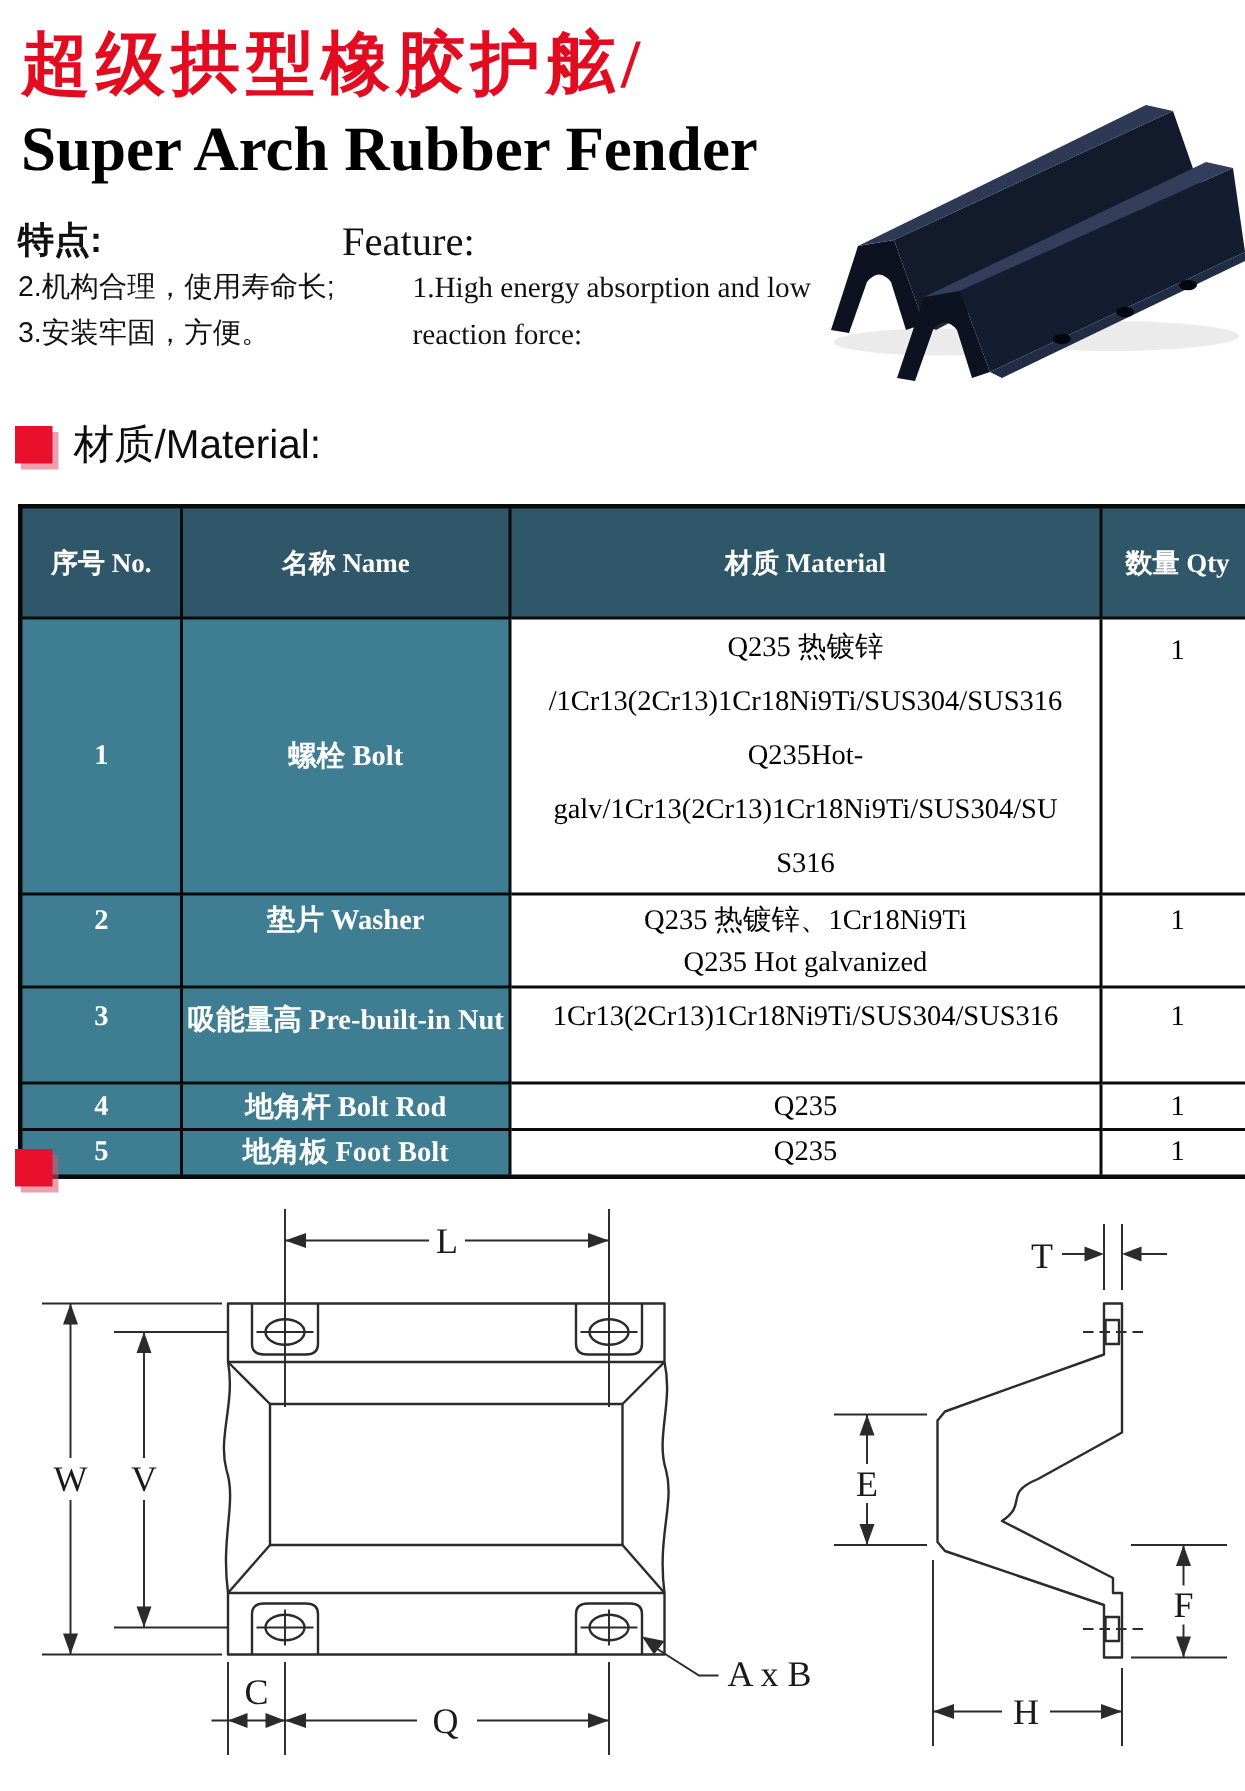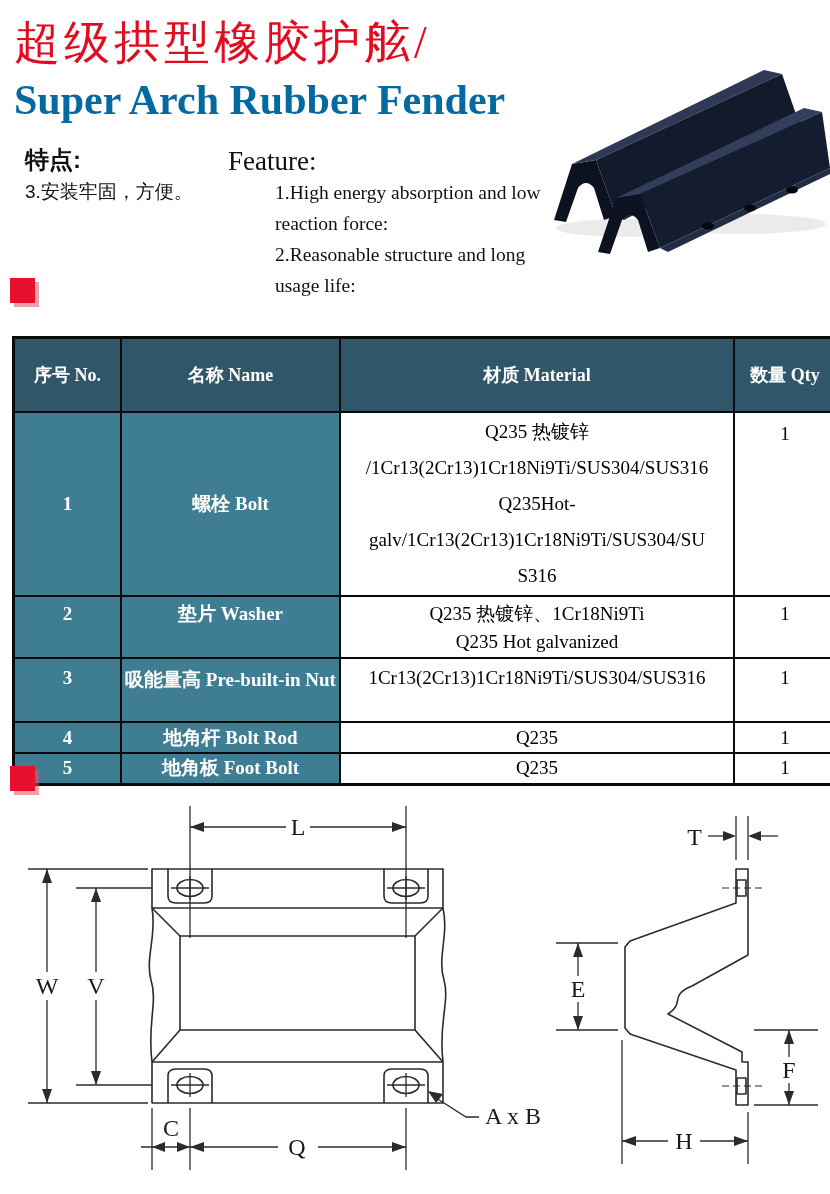--- a/index.html
+++ b/index.html
@@ -1,27 +1,27 @@
 <!DOCTYPE html>
 <html><head>
 <meta charset="utf-8">
 <style>
   html,body{margin:0;padding:0;}
   body{width:830px;height:1194px;position:relative;background:#fff;
        font-family:"Liberation Sans","DejaVu Sans",sans-serif;color:#111;overflow:hidden;}
   .abs{position:absolute;}
   
   .title-zh{left:14px;top:12px;font-family:"Liberation Serif","DejaVu Serif",serif;
-            font-weight:normal;font-size:46px;letter-spacing:4px;color:#e30b20;}
+            font-weight:bold;font-size:46px;letter-spacing:4px;color:#e30b20;}
   .title-en{left:14px;top:76px;font-family:"Liberation Serif","DejaVu Serif",serif;
-            font-weight:bold;font-size:42px;color:#0369a1;}
+            font-weight:bold;font-size:42px;color:#000000;}
   
   .photo{left:546px;top:56px;width:284px;height:202px;}
   
-  .feat-zh{left:25px;top:144px;width:214px;}
+  .feat-zh{left:12px;top:144px;width:214px;}
   .feat-zh .hd{font-size:24px;font-weight:bold;}
   .feat-zh .it{font-size:19px;line-height:31px;}
   .feat-en{left:228px;top:146px;width:330px;font-family:"Liberation Serif","DejaVu Serif",serif;}
   .feat-en .hd{font-size:27px;}
   .feat-en .it{font-size:19.5px;line-height:31px;margin-left:47px;}
   
   .sect{display:flex;align-items:center;gap:14px;font-size:27px;color:#0d0d0d;}
   .sect .sq{width:25px;height:25px;background:#e8102c;box-shadow:4px 4px 0 rgba(224,80,105,.55);}
   .sect-material{left:10px;top:278px;}
   .sect-spec{left:10px;top:766px;}
@@ -74,30 +74,31 @@
       <path d="M114,192 L122,196 L284,118 L284,112 Z" fill="#212c45"></path>
       <ellipse cx="162" cy="170" rx="6" ry="3.5" fill="#04070e"></ellipse>
       <ellipse cx="204" cy="152" rx="6" ry="3.5" fill="#04070e"></ellipse>
       <ellipse cx="246" cy="134" rx="6" ry="3.5" fill="#04070e"></ellipse>
     </g>
   </svg>
 </div>
 
 <div class="abs feat-zh">
   <div class="hd">特点:</div>
+  <div class="it">2.机构合理，使用寿命长;</div>
   <div class="it">3.安装牢固，方便。</div>
 </div>
 <div class="abs feat-en">
   <div class="hd">Feature:</div>
   <div class="it">1.High energy absorption and low reaction force:</div>
-  <div class="it">2.Reasonable structure and long usage life:</div>
 </div>
 
 <div class="abs sect sect-material">
   <span class="sq"></span>
+  <span>材质/Material:</span>
 </div>
 
 <table class="abs mat">
   <tbody>
       <tr>
     <th style="width:103px">序号 No.</th>
     <th style="width:215px">名称 Name</th>
     <th style="width:390px">材质 Material</th>
     <th style="width:98px">数量 Qty</th>
   </tr>

